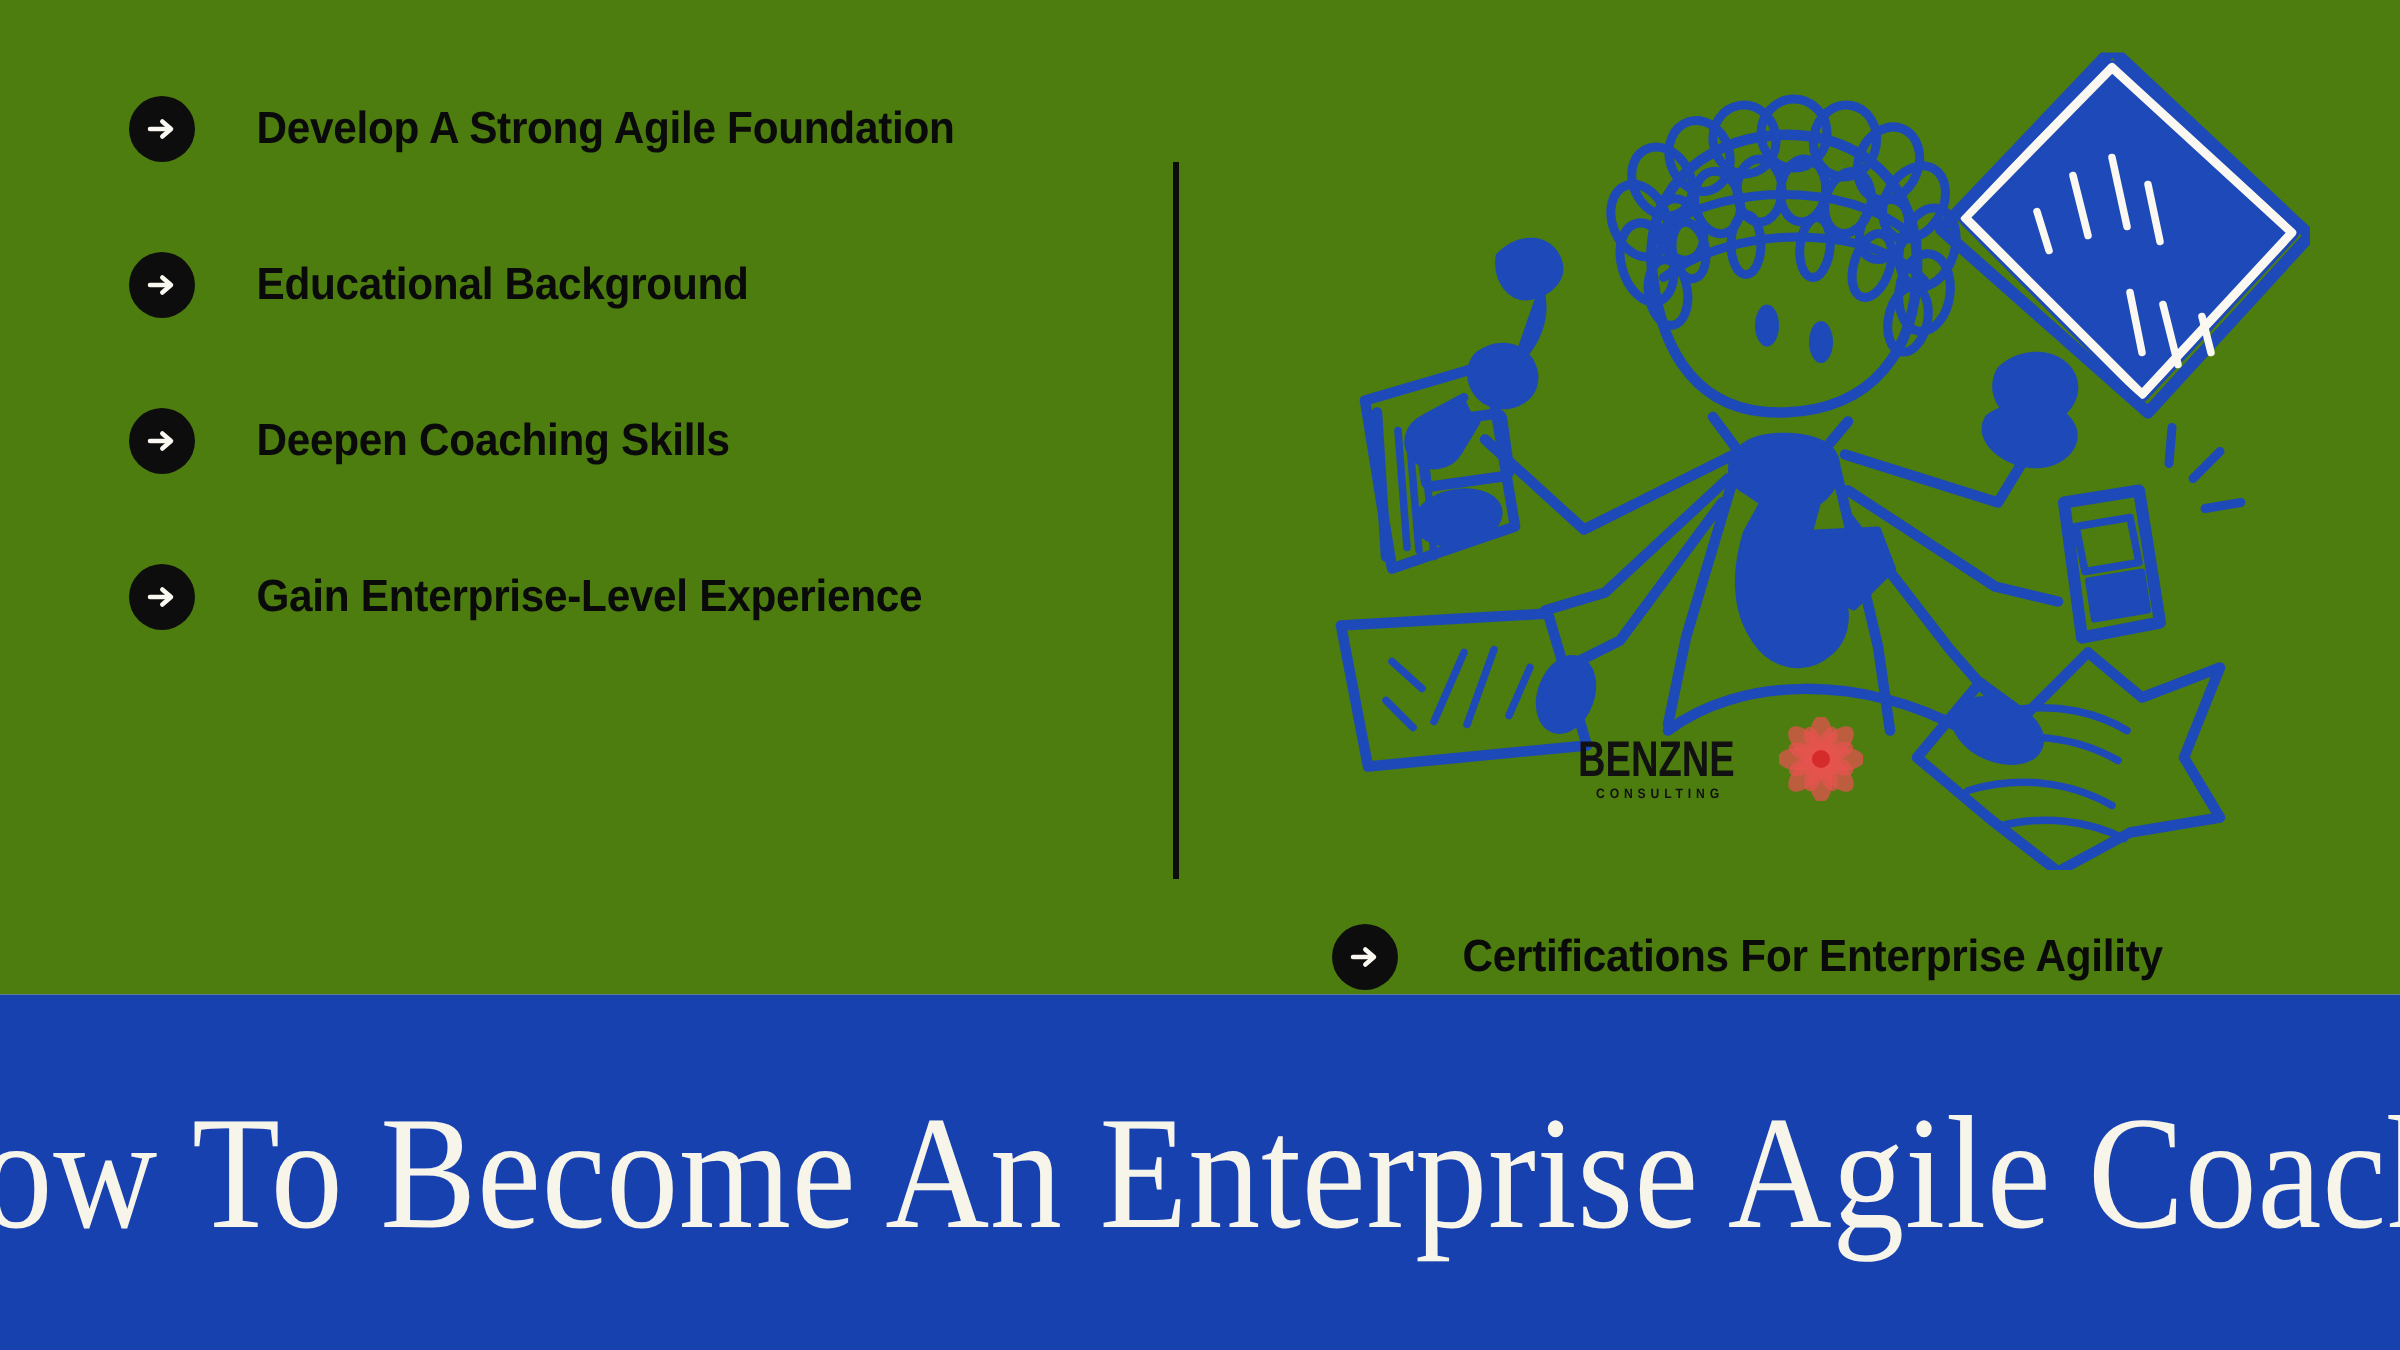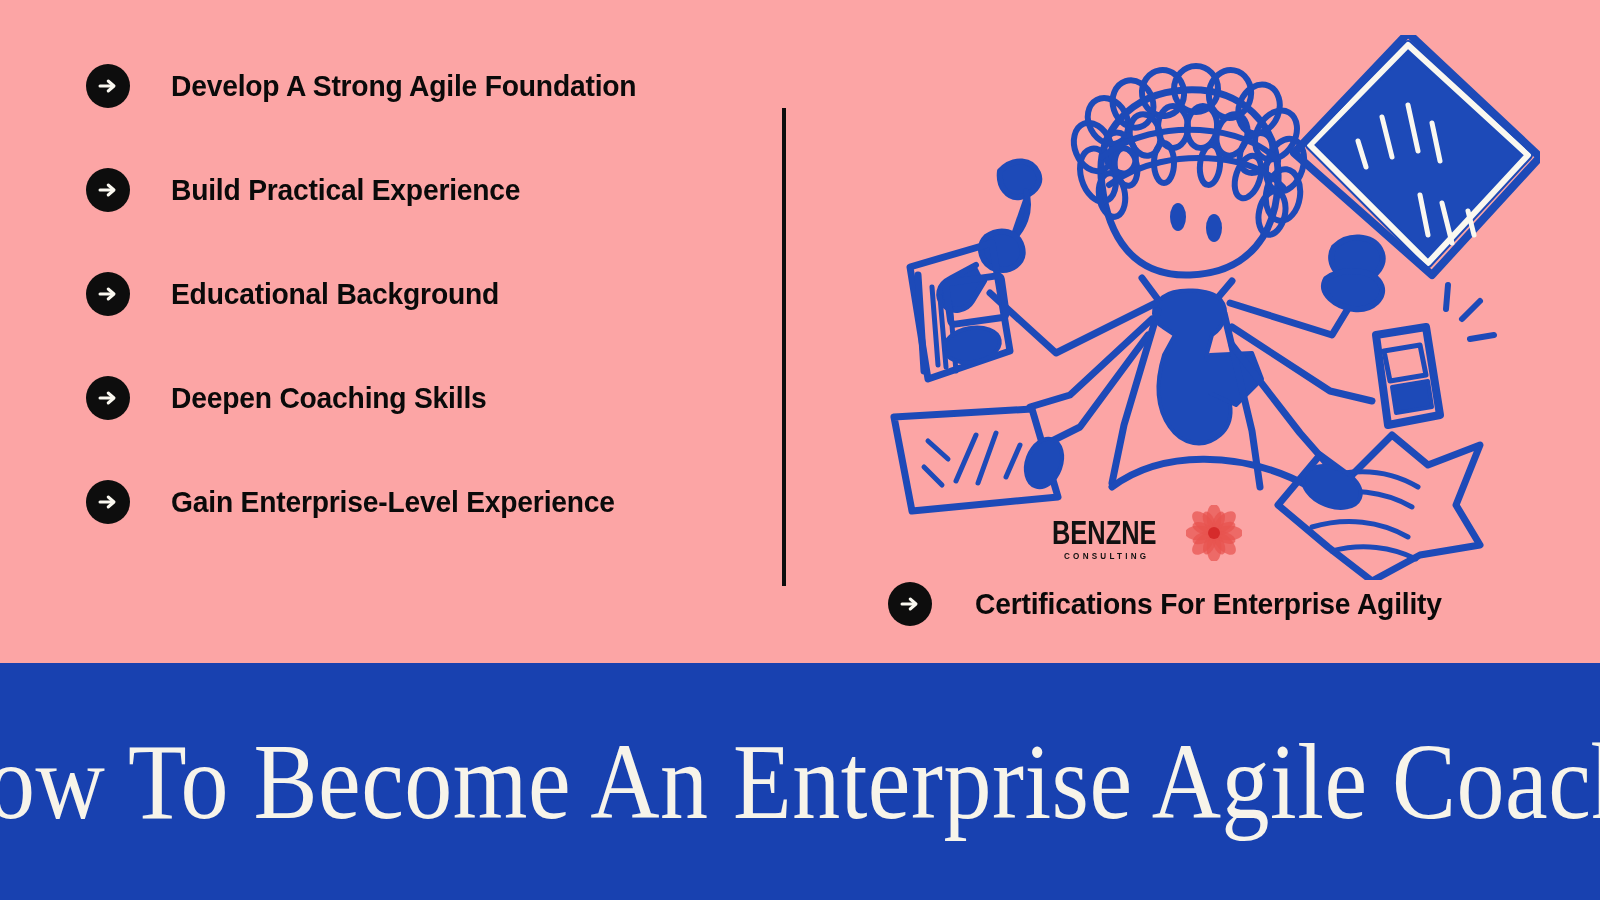--- a/index.html
+++ b/index.html
@@ -16,21 +16,21 @@
     overflow: hidden;
     font-family: "Liberation Sans", sans-serif;
   }
 
   
   #content-area {
     position: absolute;
     left: 0; top: 0;
     width: 1600px;
     height: 663px;
-    background: #fca5a5;
+    background: #4d7c0f;
   }
 
   
   #steps-column {
     position: absolute;
     left: 86px;
     top: 60px;
     width: 660px;
   }
   .step-row {
@@ -72,41 +72,41 @@
     top: 108px;
     width: 4px;
     height: 478px;
     background: #0D0D0D;
   }
 
   
   #right-step {
     position: absolute;
     left: 888px;
-    top: 578px;
+    top: 612px;
     display: flex;
     align-items: flex-end;
   }
   #right-step .step-label { margin-left: 43px; }
 
   
   #illustration {
     position: absolute;
     left: 880px;
     top: 35px;
     width: 660px;
     height: 545px;
   }
   #illustration svg { display: block; width: 100%; height: 100%; }
 
   
   #benzne-logo {
     position: absolute;
     left: 1052px;
-    top: 511px;
+    top: 484px;
     display: flex;
     align-items: center;
   }
   #benzne-wordmark-wrap {
     display: flex;
     flex-direction: column;
     align-items: center;
   }
   #benzne-wordmark {
     font-family: "Liberation Sans", sans-serif;
@@ -175,29 +175,20 @@
       <div class="step-row">
         <span class="arrow-badge">
           <svg width="26" height="26" viewBox="0 0 26 26" aria-hidden="true">
             <path d="M5 13 H17.5" stroke="#FAF8F0" stroke-width="3" stroke-linecap="round" fill="none"></path>
             <path d="M13.2 8 L19 13 L13.2 18" stroke="#FAF8F0" stroke-width="3" stroke-linecap="round" stroke-linejoin="round" fill="none"></path>
           </svg>
         </span>
         <span class="step-label">Develop A Strong Agile Foundation</span>
       </div>
 
-      <div class="step-row">
-        <span class="arrow-badge">
-          <svg width="26" height="26" viewBox="0 0 26 26" aria-hidden="true">
-            <path d="M5 13 H17.5" stroke="#FAF8F0" stroke-width="3" stroke-linecap="round" fill="none"></path>
-            <path d="M13.2 8 L19 13 L13.2 18" stroke="#FAF8F0" stroke-width="3" stroke-linecap="round" stroke-linejoin="round" fill="none"></path>
-          </svg>
-        </span>
-        <span class="step-label">Build Practical Experience</span>
-      </div>
 
       <div class="step-row">
         <span class="arrow-badge">
           <svg width="26" height="26" viewBox="0 0 26 26" aria-hidden="true">
             <path d="M5 13 H17.5" stroke="#FAF8F0" stroke-width="3" stroke-linecap="round" fill="none"></path>
             <path d="M13.2 8 L19 13 L13.2 18" stroke="#FAF8F0" stroke-width="3" stroke-linecap="round" stroke-linejoin="round" fill="none"></path>
           </svg>
         </span>
         <span class="step-label">Educational Background</span>
       </div>

